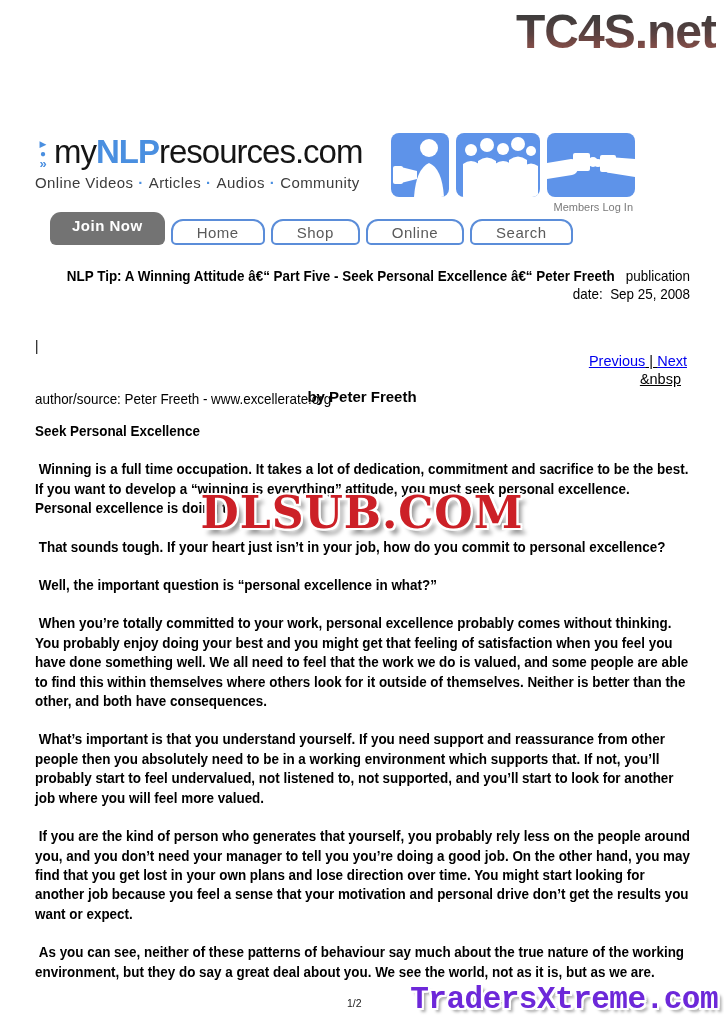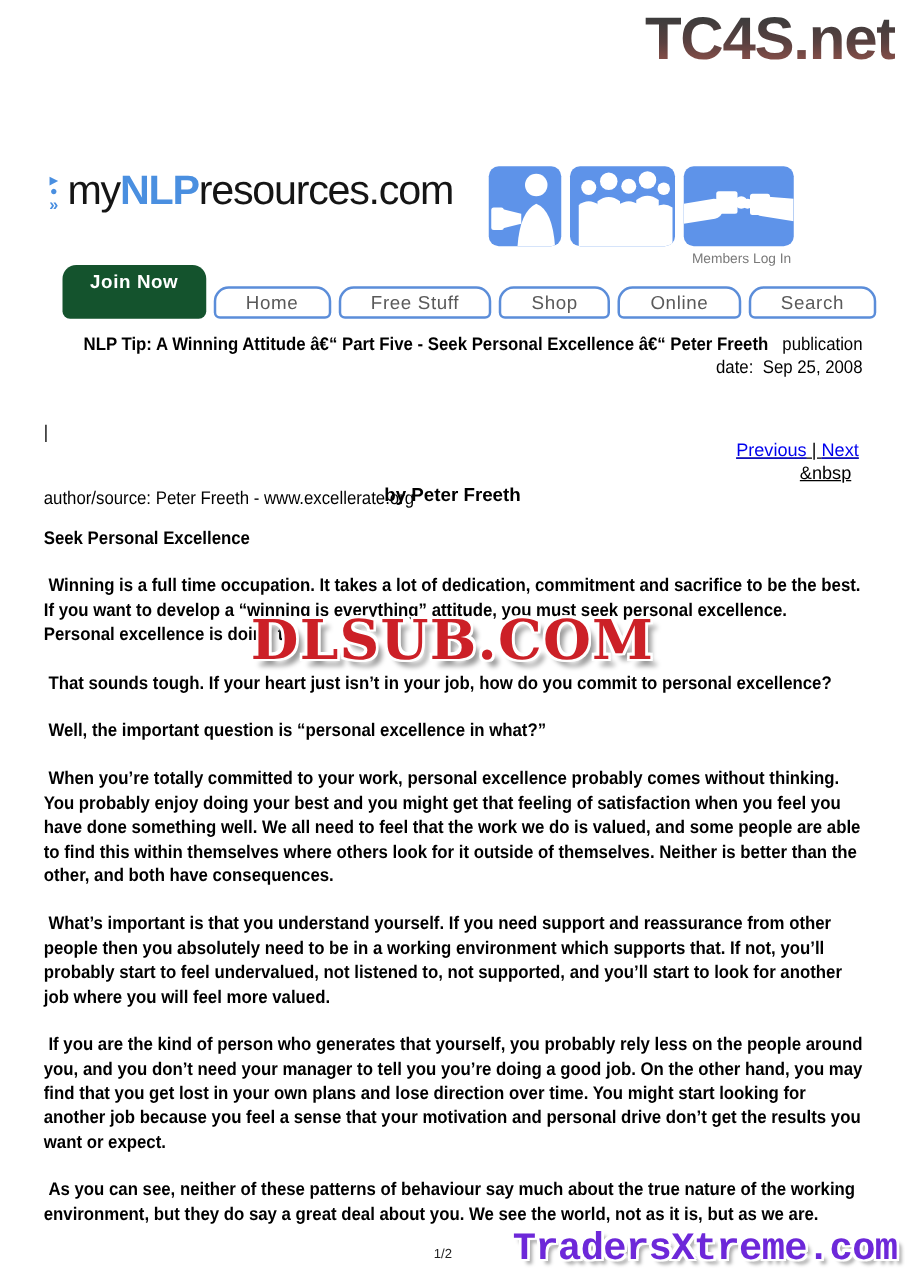--- a/index.html
+++ b/index.html
@@ -62,22 +62,22 @@
   .members { text-align:right; font-size:11px; color:#7a7a7a; margin-top:4px; padding-right:2px; }
 
   
   .navbar { position:absolute; top:212px; left:50px; display:flex; gap:6px; align-items:flex-end; z-index:5; }
   .tab {
     height:26px; line-height:23px; padding:0 24px; font-size:15px; color:#5a5a5a;
     background:#fff; border:2px solid #5b8dd9; border-radius:12px 12px 5px 5px;
     letter-spacing:0.5px; cursor:pointer; white-space:nowrap;
   }
   .tab-join {
-    height:43px; line-height:27px; padding:0 22px; font-size:15px; font-weight:bold;
-    color:#fff; background:#14532d; border-radius:11px 11px 6px 6px; letter-spacing:0.5px;
+    height:33px; line-height:27px; padding:0 22px; font-size:15px; font-weight:bold;
+    color:#fff; background:#737373; border-radius:11px 11px 6px 6px; letter-spacing:0.5px;
     cursor:pointer; white-space:nowrap;
   }
 
   
   .meta { position:absolute; top:233px; left:35px; width:712px;
           transform:scaleX(0.92); transform-origin:0 0;
           font-size:14.6px; line-height:17.5px; white-space:pre-wrap; z-index:4; }
   .meta .title-line { text-align:right; }
   .meta b { font-weight:bold; }
 
@@ -108,20 +108,23 @@
 
 <div class="header">
   <div class="logo-block">
     <div class="logo-row">
       <span class="logo-icon">
         <span class="g1">▶</span>
         <span class="g2">●</span>
         <span class="g3">»</span>
       </span>
       <span class="logo-text"><span>my</span><span class="hl">NLP</span><span>resources.com</span></span>
+    </div>
+    <div class="tagline">
+      <span>Online Videos</span><span class="sep">·</span><span>Articles</span><span class="sep">·</span><span>Audios</span><span class="sep">·</span><span>Community</span>
     </div>
   </div>
 
   <div class="banner-block">
     <div class="banners">
       <div class="banner b1">
         <svg width="58" height="64" viewBox="0 0 58 64">
           <g fill="#ffffff">
             <circle cx="38" cy="15" r="9"></circle>
             <path d="M23 64 Q25 36 38 30 Q51 35 53 64 Z"></path>
@@ -159,21 +162,20 @@
         </svg>
       </div>
     </div>
     <div class="members">Members Log In</div>
   </div>
 </div>
 
 <div class="navbar">
   <div class="tab-join">Join Now</div>
   <div class="tab">Home</div>
-  <div class="tab">Free Stuff</div>
   <div class="tab">Shop</div>
   <div class="tab">Online</div>
   <div class="tab">Search</div>
 </div>
 
 <div class="meta">
   <div class="title-line"><b>NLP Tip: A Winning Attitude â€“ Part Five - Seek Personal Excellence â€“ Peter Freeth</b><span>   publication date:  Sep 25, 2008</span></div>
   <div>|</div>
   <div>author/source: Peter Freeth - www.excellerate.org</div>
 </div>

